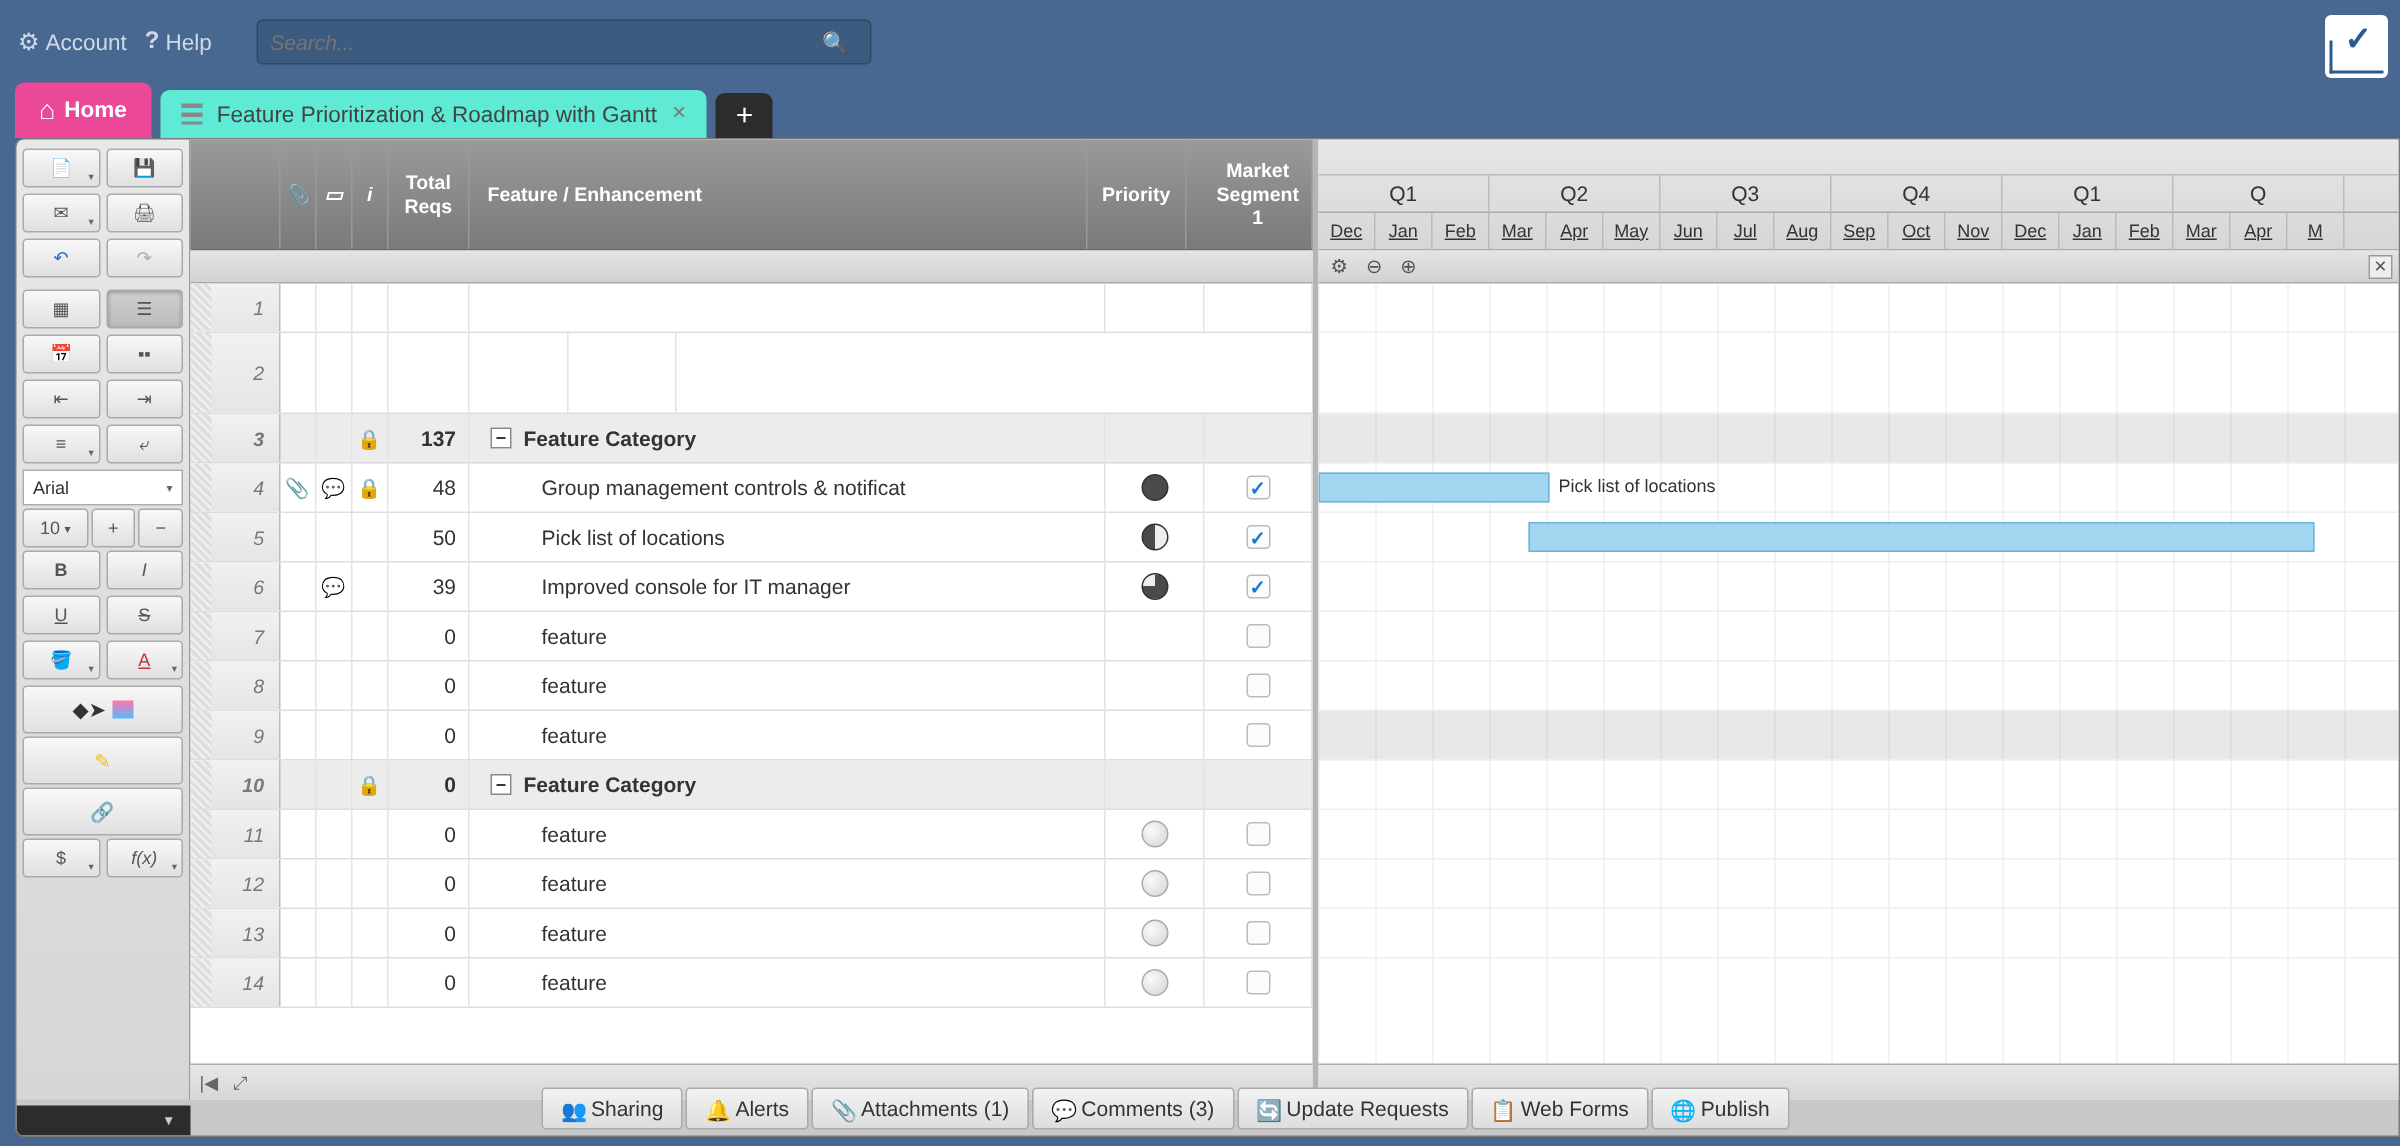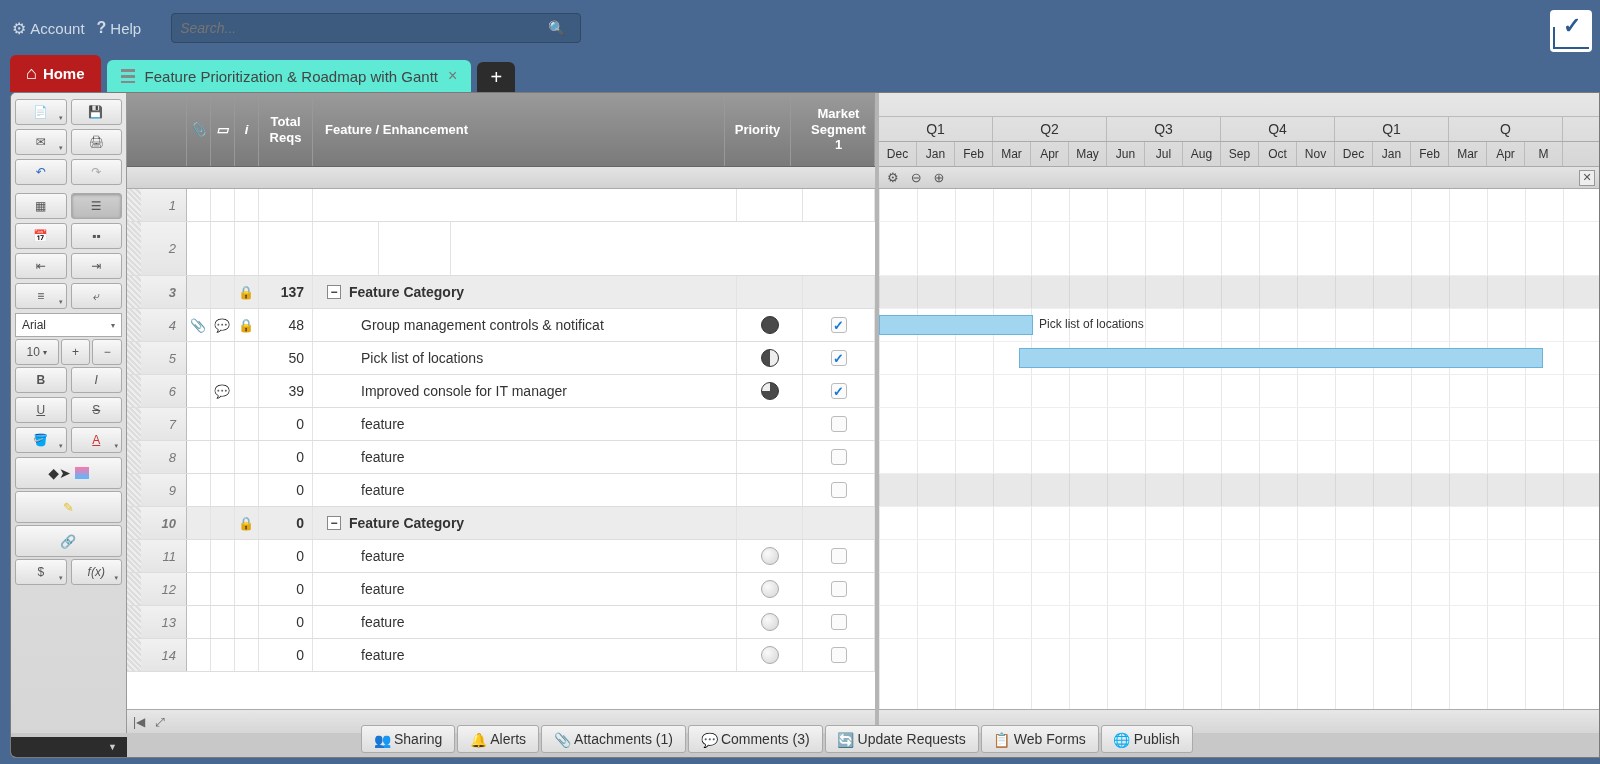--- a/index.html
+++ b/index.html
@@ -13,21 +13,21 @@
 .searchbox { background: #3d5a7f; border: 1px solid #2f4865; border-radius: 4px; width: 410px; height: 30px; display: flex; align-items: center; padding: 0 8px; margin-left: 18px; }
 .searchbox input { flex: 1; background: transparent; border: none; color: #a9bcd4; font-style: italic; font-size: 14px; outline: none; }
 .searchbox .mag { width: 30px; height: 24px; background: #3d5a7f; border-radius: 3px; display: flex; align-items: center; justify-content: center; color: #c0cee0; font-size: 14px; }
 .brand { position: absolute; right: 8px; top: 10px; display: flex; align-items: center; gap: 8px; color: #fff; font-size: 34px; font-weight: 300; letter-spacing: 0.5px; }
 .brand .logo { width: 42px; height: 42px; background: #fff; border-radius: 4px; display: flex; align-items: flex-end; justify-content: center; padding: 3px; }
 .brand .logo .check { width: 100%; height: 22px; border: 2px solid #2c5a8f; border-top: none; border-right: none; position: relative; }
 .brand .logo .check::after { content: "✓"; position: absolute; top: -14px; left: 8px; color: #2c5a8f; font-weight: bold; font-size: 22px; }
 
 
 .tabrow { height: 36px; display: flex; align-items: flex-end; padding-left: 10px; gap: 6px; }
-.hometab { background: #b91c1c; color: #fff; padding: 8px 16px; border-radius: 6px 6px 0 0; display: flex; align-items: center; gap: 6px; font-size: 15px; font-weight: bold; cursor: pointer; }
+.hometab { background: #ec4899; color: #fff; padding: 8px 16px; border-radius: 6px 6px 0 0; display: flex; align-items: center; gap: 6px; font-size: 15px; font-weight: bold; cursor: pointer; }
 .hometab .house::before { content: "\2302"; font-size: 18px; }
 .sheettab { background: #5eead4; color: #444; padding: 7px 14px; border-radius: 6px 6px 0 0; display: flex; align-items: center; gap: 10px; font-size: 15px; cursor: pointer; max-width: 420px; }
 .sheettab .grid-ico { width: 14px; height: 14px; background: linear-gradient(#888,#888) 0 0/100% 3px no-repeat, linear-gradient(#888,#888) 0 6px/100% 3px no-repeat, linear-gradient(#888,#888) 0 12px/100% 2px no-repeat; }
 .sheettab .title { white-space: nowrap; overflow: hidden; text-overflow: ellipsis; flex: 1; }
 .sheettab .x { color: #777; font-size: 16px; }
 .addtab { background: #2c2c2c; color: #fff; width: 38px; height: 30px; border-radius: 6px 6px 0 0; display: flex; align-items: center; justify-content: center; font-size: 20px; cursor: pointer; }
 
 
 .workframe { position: absolute; left: 10px; right: 0; top: 92px; bottom: 6px; background: #c8c8c8; border: 1px solid #7a7a7a; border-radius: 6px 0 0 6px; overflow: hidden; }
 
@@ -86,21 +86,21 @@
 .harvey.empty { background: radial-gradient(circle at 35% 35%, #fafafa, #d4d4d4); border-color: #aaa; }
 
 .chk { width: 16px; height: 16px; border: 1px solid #bbb; border-radius: 3px; display: inline-flex; align-items: center; justify-content: center; color: #1878d6; font-size: 13px; font-weight: bold; background: #fbfbfb; }
 
 
 .gantt-head { height: 74px; display: flex; flex-direction: column; background: linear-gradient(#e7e7e7,#d6d6d6); border-bottom: 1px solid #aaa; }
 .gantt-spacer { height: 24px; border-bottom: 1px solid #bbb; }
 .gantt-qtr { height: 25px; display: flex; border-bottom: 1px solid #aaa; }
 .gantt-qtr div { flex: 0 0 114px; border-right: 1px solid #bbb; text-align: center; line-height: 24px; font-size: 14px; color: #333; }
 .gantt-mo { height: 25px; display: flex; }
-.gantt-mo div { flex: 0 0 38px; border-right: 1px solid #bbb; text-align: center; line-height: 24px; font-size: 12px; color: #333; }
+.gantt-mo div { flex: 0 0 38px; border-right: 1px solid #bbb; text-align: center; line-height: 24px; font-size: 12px; color: #333; text-decoration: underline; }
 .gantt-tool { height: 22px; background: linear-gradient(#e4e4e4,#d2d2d2); border-bottom: 1px solid #aaa; display: flex; align-items: center; gap: 12px; padding: 0 8px; color: #555; font-size: 13px; position: relative; }
 .gantt-tool .closex { position: absolute; right: 4px; width: 16px; height: 16px; border: 1px solid #999; background: #eee; display: flex; align-items: center; justify-content: center; font-size: 11px; cursor: pointer; }
 .gantt-body { flex: 1; overflow: hidden; background: linear-gradient(90deg,#e7e7e7 1px,transparent 1px) 0 0/38px 100%, #fff; }
 .gantt-track { height: 33px; border-bottom: 1px solid #eee; position: relative; }
 .gantt-track.cat { background: rgba(180,180,180,0.3); }
 .gbar { position: absolute; top: 6px; height: 20px; background: #a2d5ef; border: 1px solid #6bb3d8; }
 .gbar-label { position: absolute; top: 8px; font-size: 12px; color: #333; white-space: nowrap; }
 
 
 .gridfoot { height: 24px; background: linear-gradient(#e7e7e7,#d6d6d6); border-top: 1px solid #aaa; display: flex; align-items: center; padding: 0 6px; gap: 10px; color: #666; font-size: 12px; }

